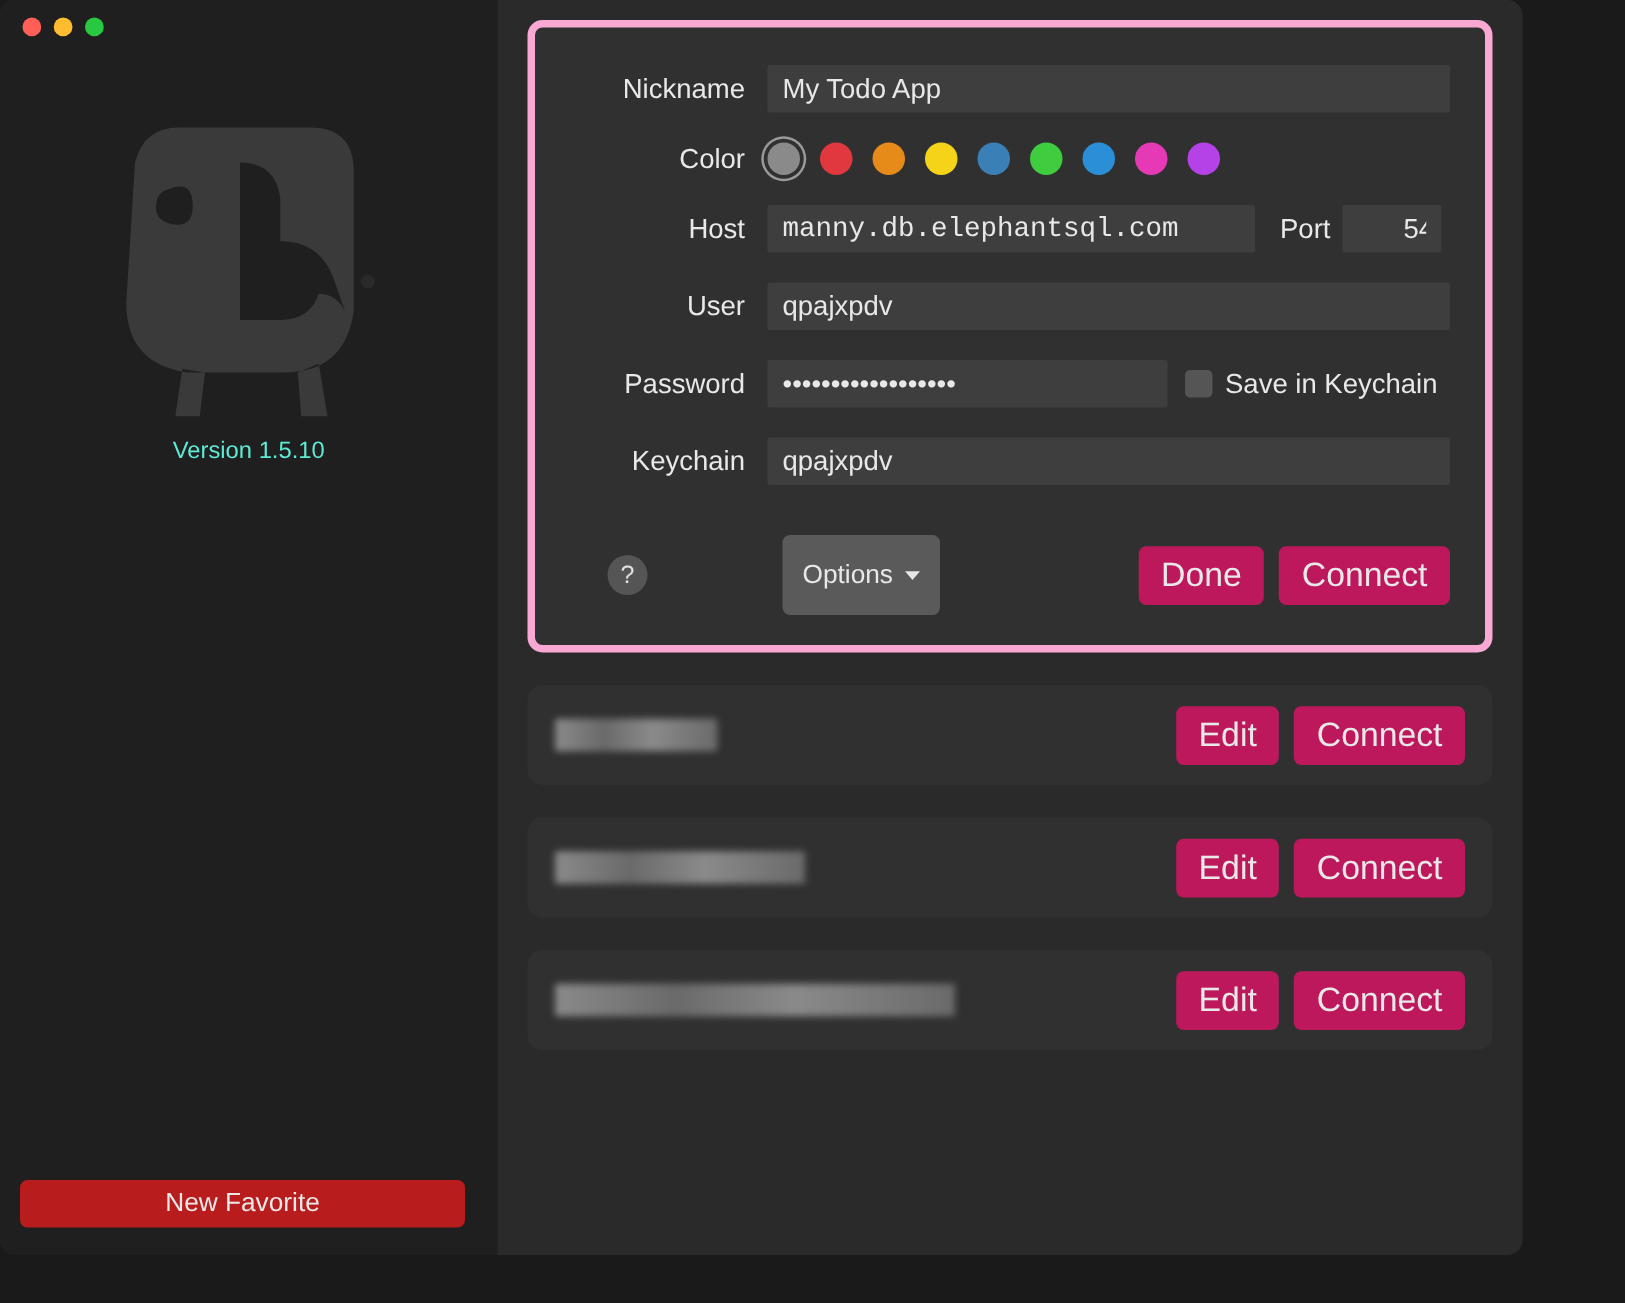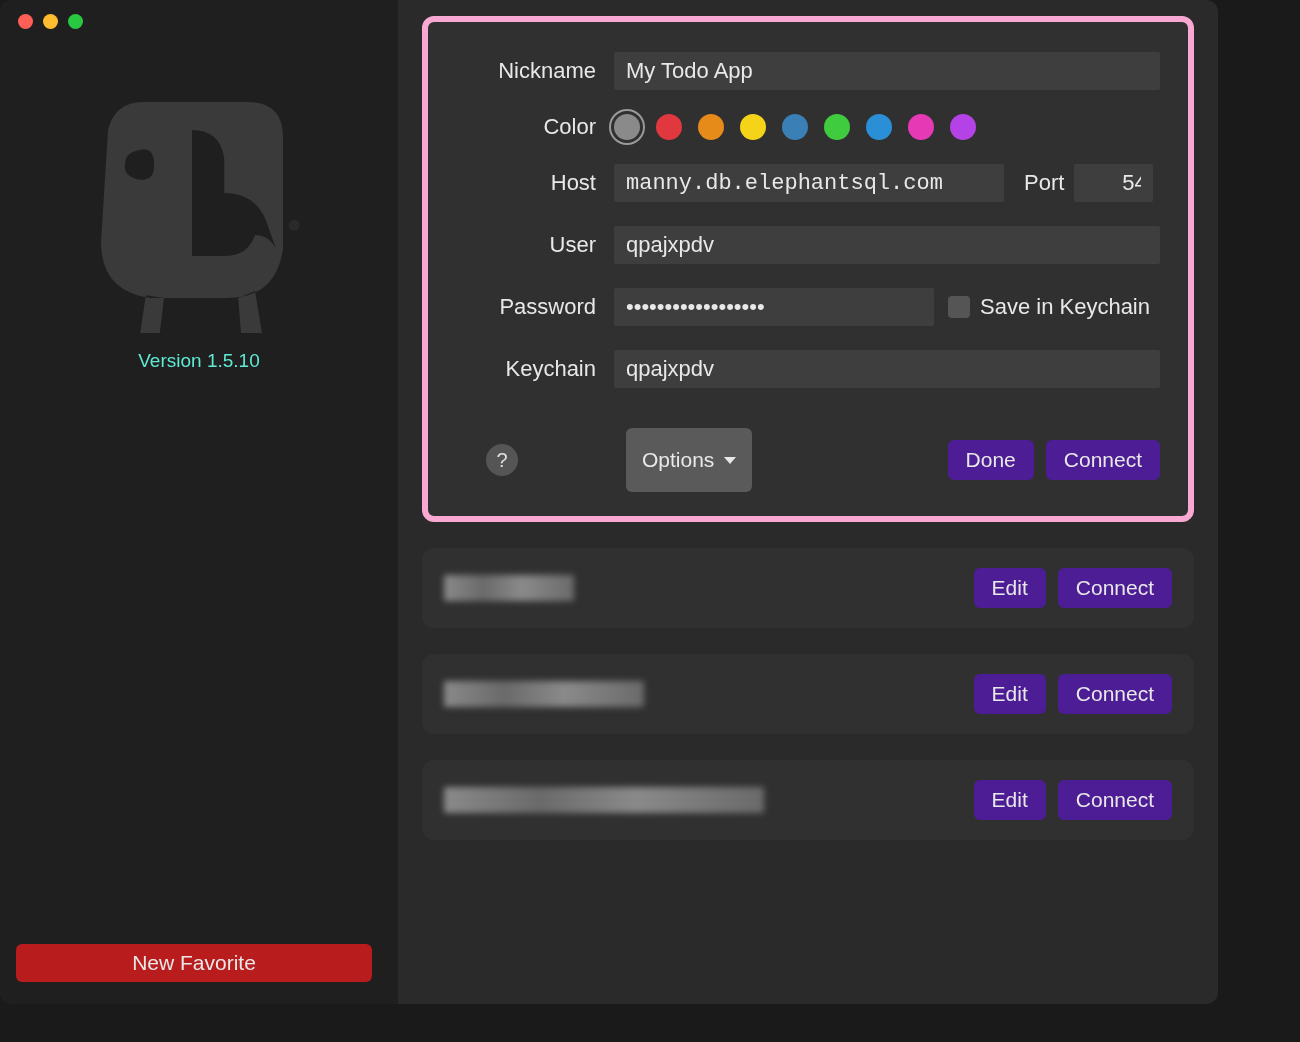--- a/index.html
+++ b/index.html
@@ -185,25 +185,25 @@
       cursor: pointer;
     }
     .chevron-down {
       width: 0; height: 0;
       border-left: 6px solid transparent;
       border-right: 6px solid transparent;
       border-top: 7px solid #e8e8e8;
     }
     .footer-spacer { flex: 1; }
     .btn {
-      background: #4c1d95;
+      background: #be185d;
       border: none;
       border-radius: 6px;
       color: #e8e8e8;
-      font-size: 21px;
+      font-size: 27px;
       padding: 8px 18px;
       cursor: pointer;
       margin-left: 12px;
     }
 
     .saved-connections {
       margin-top: 26px;
       display: flex;
       flex-direction: column;
       gap: 26px;

